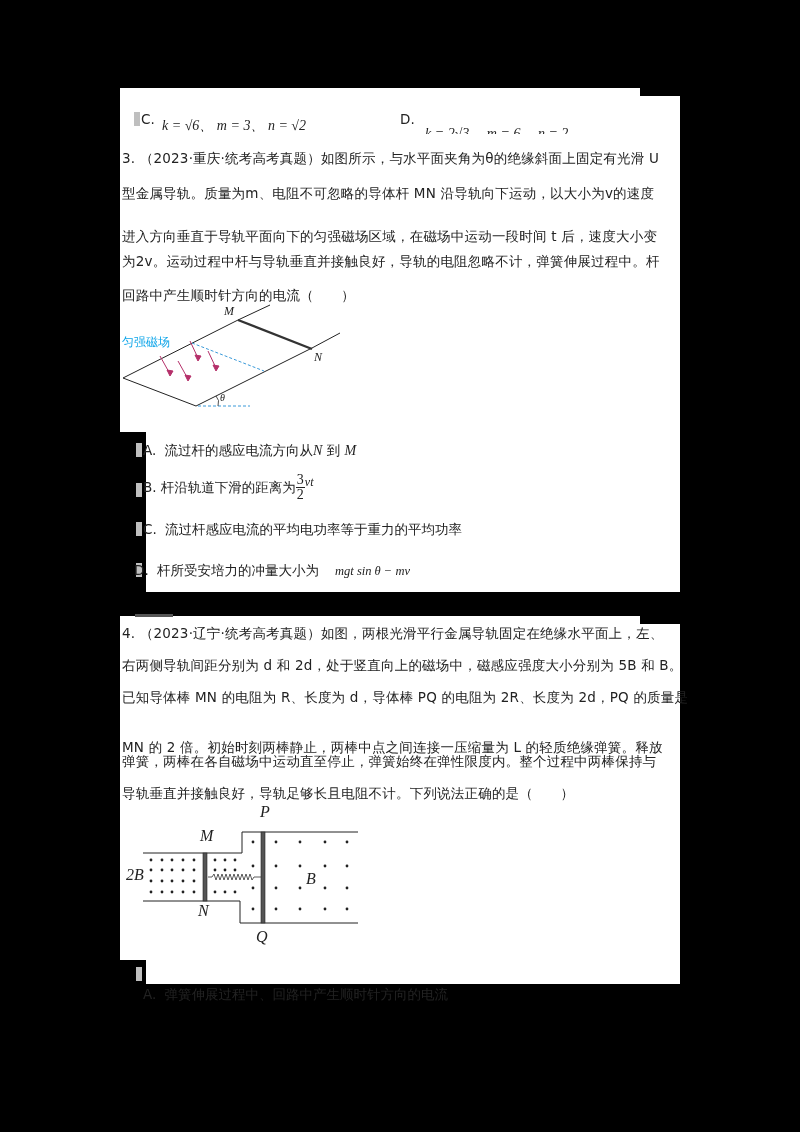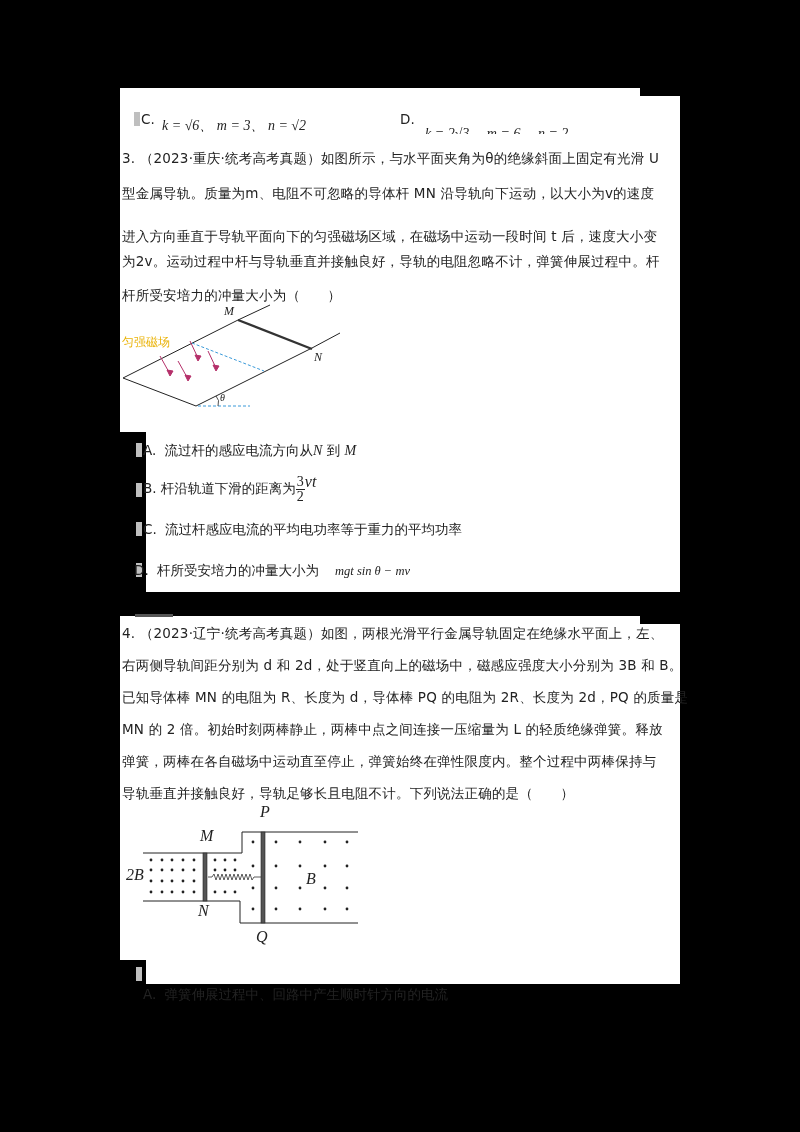--- a/index.html
+++ b/index.html
@@ -27,21 +27,21 @@
 <div class="opt math" style="left:425px;top:105px;">k = 2√3、 m = 6、 n = 2</div>
 
 <div class="panel" style="left:120px;top:134px;width:560px;height:298px;"></div>
 <div class="panel" style="left:146px;top:432px;width:534px;height:160px;"></div>
 <div class="panel" style="left:120px;top:432px;width:26px;height:160px;background:#000;"></div>
 
 <div class="q-line" style="top:150px;">3. （2023·重庆·统考高考真题）如图所示，与水平面夹角为θ的绝缘斜面上固定有光滑 U</div>
 <div class="q-line" style="top:185px;">型金属导轨。质量为m、电阻不可忽略的导体杆 MN 沿导轨向下运动，以大小为v的速度</div>
 <div class="q-line" style="top:228px;">进入方向垂直于导轨平面向下的匀强磁场区域，在磁场中运动一段时间 t 后，速度大小变</div>
 <div class="q-line" style="top:253px;">为2v。运动过程中杆与导轨垂直并接触良好，导轨的电阻忽略不计，弹簧伸展过程中。杆</div>
-<div class="q-line" style="top:287px;">杆所受安培力的冲量大小为（　　）</div>
+<div class="q-line" style="top:287px;">回路中产生顺时针方向的电流（　　）</div>
 
 <div style="position:absolute;left:120px;top:298px;width:240px;height:115px;">
   <svg width="240" height="115" viewBox="0 0 240 115">
     <line x1="3" y1="80" x2="118" y2="22" stroke="#222" stroke-width="1"></line>
     <line x1="118" y1="22" x2="150" y2="7" stroke="#222" stroke-width="1"></line>
     <line x1="3" y1="80" x2="76" y2="108" stroke="#222" stroke-width="1"></line>
     <line x1="76" y1="108" x2="192" y2="50" stroke="#222" stroke-width="1"></line>
     <line x1="192" y1="50" x2="220" y2="35" stroke="#222" stroke-width="1"></line>
     <line x1="118" y1="22" x2="192" y2="51" stroke="#333" stroke-width="2.4"></line>
     <line x1="72" y1="45" x2="144" y2="73" stroke="#3a9ad9" stroke-width="1" stroke-dasharray="3,2"></line>
@@ -51,36 +51,36 @@
       <line x1="40" y1="58" x2="50" y2="76"></line>
         <polygon points="50,78 47,72 53,73"></polygon>
       <line x1="58" y1="63" x2="68" y2="81"></line>
         <polygon points="68,83 65,77 71,78"></polygon>
       <line x1="70" y1="43" x2="78" y2="60"></line>
         <polygon points="78,63 75,57 81,58"></polygon>
       <line x1="88" y1="53" x2="96" y2="70"></line>
         <polygon points="96,73 93,67 99,68"></polygon>
     </g>
   </svg>
-  <span style="position:absolute;left:2px;top:36px;font-family:'Liberation Serif',serif;font-size:12px;color:#eab308;">匀强磁场</span>
+  <span style="position:absolute;left:2px;top:36px;font-family:'Liberation Serif',serif;font-size:12px;color:#0ea5e9;">匀强磁场</span>
   <span class="serif" style="position:absolute;left:104px;top:6px;font-size:12px;">M</span>
   <span class="serif" style="position:absolute;left:194px;top:52px;font-size:12px;">N</span>
   <span class="serif" style="position:absolute;left:100px;top:94px;font-size:10px;">θ</span>
 </div>
 
 <div class="gray-mark" style="left:136px;top:443px;"></div>
 <div class="opt" style="left:143px;top:442px;">
   <span>A.</span>
   <span style="margin-left:4px;">流过杆的感应电流方向从</span><span class="math">N</span><span> 到 </span><span class="math">M</span>
 </div>
 
 <div class="gray-mark" style="left:136px;top:483px;"></div>
 <div class="opt" style="left:143px;top:473px;">
   <span>B.</span>
-  <span style="">杆沿轨道下滑的距离为</span><span class="frac"><span class="num">3</span><span class="den">2</span></span><span class="math" style="font-size:16px;vertical-align:6px;">vt</span>
+  <span style="">杆沿轨道下滑的距离为</span><span class="frac"><span class="num">3</span><span class="den">2</span></span><span class="math" style="font-size:12px;vertical-align:6px;">vt</span>
 </div>
 
 <div class="gray-mark" style="left:136px;top:522px;"></div>
 <div class="opt" style="left:143px;top:521px;">
   <span>C.</span>
   <span style="margin-left:4px;">流过杆感应电流的平均电功率等于重力的平均功率</span>
 </div>
 
 <div class="gray-mark" style="left:136px;top:563px;"></div>
 <div class="opt" style="left:134px;top:562px;">
@@ -88,23 +88,23 @@
   <span style="margin-left:4px;">杆所受安培力的冲量大小为</span>
 </div>
 <div class="opt math" style="left:335px;top:544px;font-size:12.5px;">mgt sin θ − mv</div>
 
 <div class="panel" style="left:120px;top:616px;width:560px;height:344px;"></div>
 <div class="panel" style="left:640px;top:616px;width:40px;height:8px;background:#000;"></div>
 <div class="panel" style="left:146px;top:960px;width:534px;height:24px;"></div>
 <div style="position:absolute;left:135px;top:614px;width:38px;height:3px;background:#555;"></div>
 
 <div class="q-line" style="top:625px;">4. （2023·辽宁·统考高考真题）如图，两根光滑平行金属导轨固定在绝缘水平面上，左、</div>
-<div class="q-line" style="top:657px;">右两侧导轨间距分别为 d 和 2d，处于竖直向上的磁场中，磁感应强度大小分别为 3B 和 B。</div>
+<div class="q-line" style="top:657px;">右两侧导轨间距分别为 d 和 2d，处于竖直向上的磁场中，磁感应强度大小分别为 5B 和 B。</div>
 <div class="q-line" style="top:689px;">已知导体棒 MN 的电阻为 R、长度为 d，导体棒 PQ 的电阻为 2R、长度为 2d，PQ 的质量是</div>
-<div class="q-line" style="top:721px;">MN 的 2 倍。初始时刻两棒静止，两棒中点之间连接一压缩量为 L 的轻质绝缘弹簧。释放</div>
+<div class="q-line" style="top:739px;">MN 的 2 倍。初始时刻两棒静止，两棒中点之间连接一压缩量为 L 的轻质绝缘弹簧。释放</div>
 <div class="q-line" style="top:753px;">弹簧，两棒在各自磁场中运动直至停止，弹簧始终在弹性限度内。整个过程中两棒保持与</div>
 <div class="q-line" style="top:785px;text-align:center;">导轨垂直并接触良好，导轨足够长且电阻不计。下列说法正确的是（　　）</div>
 
 <div style="position:absolute;left:120px;top:800px;width:260px;height:150px;">
   <svg width="260" height="150" viewBox="0 0 260 150">
     <line x1="23" y1="53" x2="122" y2="53" stroke="#222" stroke-width="1"></line>
     <line x1="122" y1="53" x2="122" y2="32" stroke="#222" stroke-width="1"></line>
     <line x1="122" y1="32" x2="238" y2="32" stroke="#222" stroke-width="1"></line>
     <line x1="23" y1="101" x2="120" y2="101" stroke="#222" stroke-width="1"></line>
     <line x1="120" y1="101" x2="120" y2="123" stroke="#222" stroke-width="1"></line>

